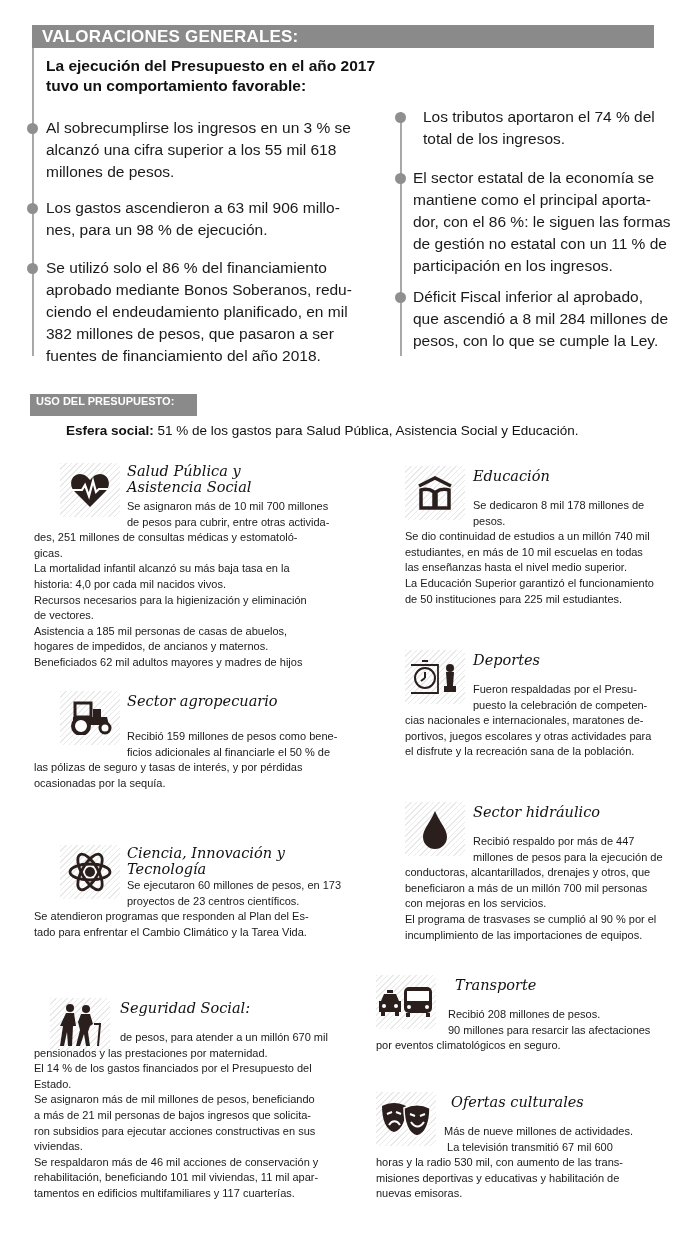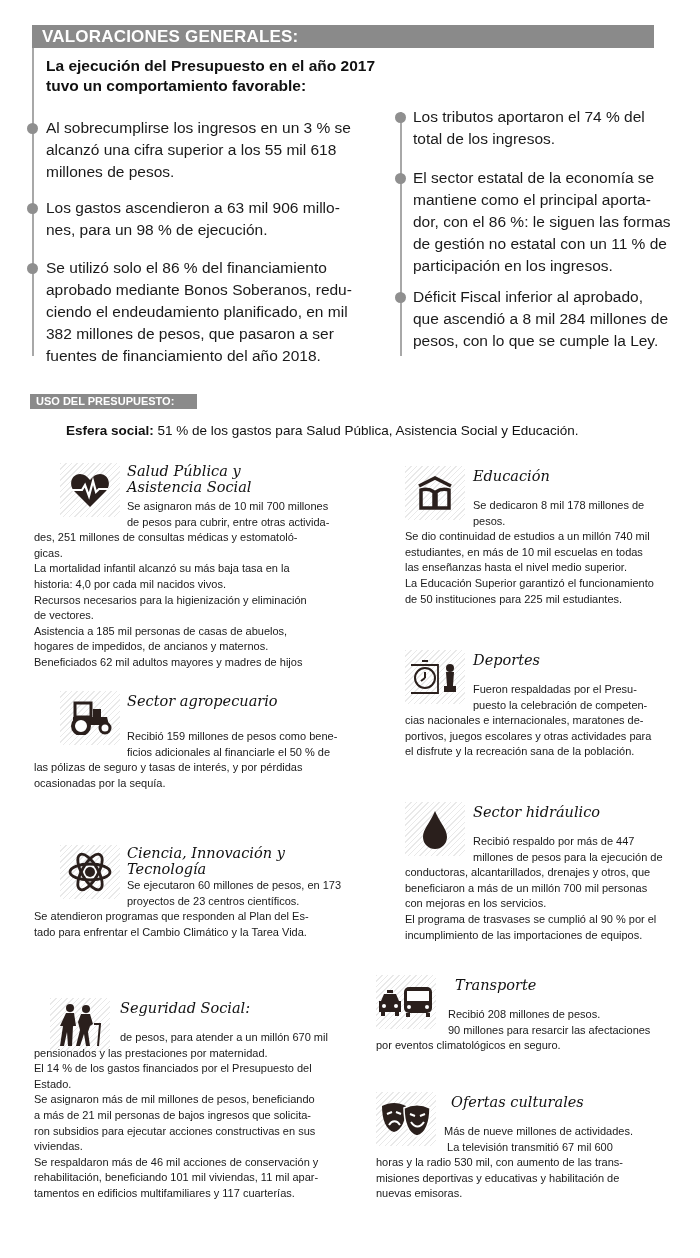--- a/index.html
+++ b/index.html
@@ -8,21 +8,21 @@
 
   .hdr-bar { position: absolute; left: 32px; top: 25px; width: 622px; height: 23px; background: #8a8a8a; }
   .hdr-bar span { position: absolute; left: 10px; top: 2px; font-weight: bold; font-size: 17px; color: #ffffff; letter-spacing: 0.2px; }
 
   .intro { position: absolute; left: 46px; top: 56px; width: 320px; font-weight: bold; font-size: 15.5px; line-height: 20px; color: #111; }
 
   .vline { position: absolute; width: 2px; background: #a8a8a8; }
   .bullet-item { position: absolute; font-size: 15.5px; line-height: 22px; color: #1a1a1a; }
   .dot { position: absolute; width: 11px; height: 11px; border-radius: 50%; background: #8f8f8f; }
 
-  .sec-bar { position: absolute; left: 30px; top: 394px; width: 167px; height: 15px; background: #8a8a8a; }
+  .sec-bar { position: absolute; left: 30px; top: 394px; width: 167px; height: 22px; background: #8a8a8a; }
   .sec-bar span { position: absolute; left: 6px; top: 1px; font-weight: bold; font-size: 11px; color: #fff; }
 
   .esfera { position: absolute; left: 34px; top: 423px; font-size: 13.5px; color: #111; margin-left: 32px; }
   .esfera b { font-weight: bold; }
 
   .card { position: absolute; }
   .card .icon-box { position: absolute; left: 0; top: 0; width: 60px; height: 54px;
      background: repeating-linear-gradient(135deg, #e9e9e9 0 1px, #ffffff 1px 4px); }
   .card .icon-box svg { position: absolute; left: 50%; top: 50%; transform: translate(-50%,-50%); }
   .card .title { position: absolute; font-family: "DejaVu Serif", "Liberation Serif", serif; font-style: italic; font-size: 14.5px; line-height: 16px; color: #111; }
@@ -61,21 +61,21 @@
   <div>ciendo el endeudamiento planificado, en mil</div>
   <div>382 millones de pesos, que pasaron a ser</div>
   <div>fuentes de financiamiento del año 2018.</div>
 </div>
 
 <div class="vline" style="left:400px; top:112px; height:244px;"></div>
 <div class="dot" style="left:395px; top:112px;"></div>
 <div class="dot" style="left:395px; top:173px;"></div>
 <div class="dot" style="left:395px; top:292px;"></div>
 
-<div class="bullet-item" style="left:413px; top:106px;">
+<div class="bullet-item" style="left:423px; top:106px;">
   <div>Los tributos aportaron el 74 % del</div>
   <div>total de los ingresos.</div>
 </div>
 <div class="bullet-item" style="left:413px; top:167px;">
   <div>El sector estatal de la economía se</div>
   <div>mantiene como el principal aporta-</div>
   <div>dor, con el 86 %: le siguen las formas</div>
   <div>de gestión no estatal con un 11 % de</div>
   <div>participación en los ingresos.</div>
 </div>

